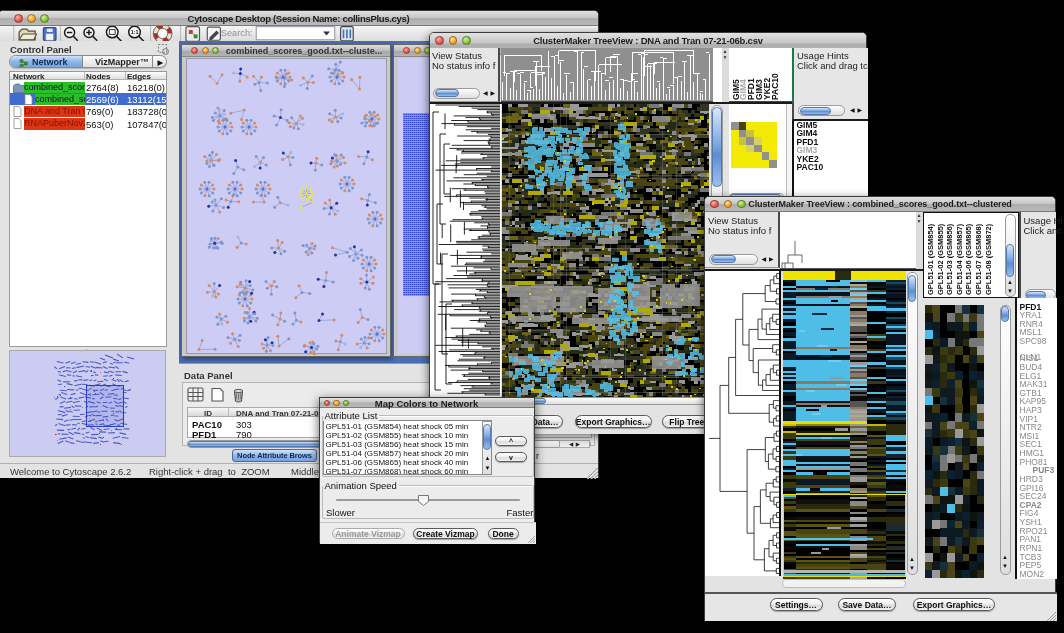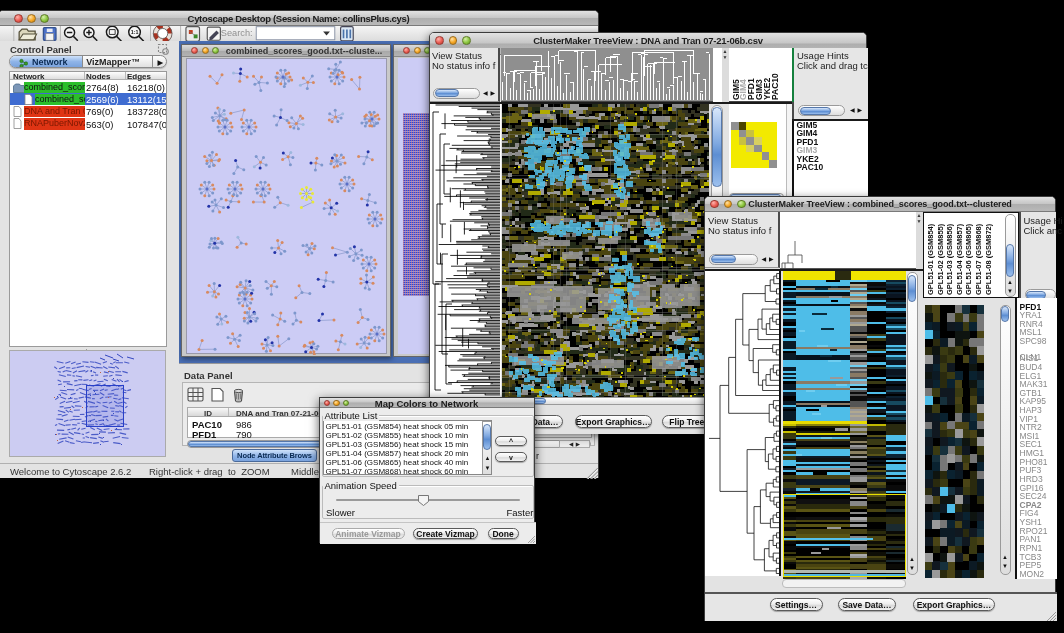--- a/index.html
+++ b/index.html
@@ -75,21 +75,21 @@
       <div class="a" style="left:10px;top:13.5px;width:158px;height:13px;border:1px solid #8a8a8a;border-radius:6.5px;background:linear-gradient(#fdfdfd,#e0e0e0);overflow:hidden;box-shadow:0 1px 1px rgba(0,0,0,.2)">
         <div class="a" style="left:0;top:0;width:73px;height:100%;background:linear-gradient(#cfe2fa,#90b5e8 50%,#7aa3dd);border-right:1px solid #8a8a8a;text-align:center;font-size:9px;font-weight:bold;color:#0a2a52;line-height:12px">&nbsp;&nbsp;&nbsp;Network</div>
         <svg class="a" style="left:8px;top:2px" width="10" height="10">
           <path d="M3.5 3L8 5.5L3.5 8" stroke="#2a7a1a" fill="none" stroke-width="0.9"></path>
           <g fill="#3a9a28" stroke="#1a5a10" stroke-width="0.5">
             <circle cx="3.5" cy="3" r="1.7"></circle>
             <circle cx="3.5" cy="8" r="1.7"></circle>
             <circle cx="8" cy="5.5" r="1.7"></circle>
           </g>
         </svg>
-        <div class="a" style="left:61px;top:0;width:69px;height:100%;text-align:right;font-size:9px;font-weight:bold;color:#222;line-height:12px">VizMapper™</div>
+        <div class="a" style="left:85px;top:0;width:69px;height:100%;text-align:left;font-size:9px;font-weight:bold;color:#222;line-height:12px">VizMapper™</div>
         <div class="a" style="left:142px;top:0;width:16px;height:100%;border-left:1px solid #8a8a8a;text-align:center;font-size:7.5px;color:#111;line-height:13px">▶</div>
       </div>
       <div class="a" style="left:10px;top:29.5px;width:158px;height:276px;background:#fff;border:1px solid #9a9a9a">
         <div class="a" style="left:0;top:0;width:100%;height:8.5px;background:linear-gradient(#fefefe,#dedede);border-bottom:1px solid #b0b0b0;font-size:8px;font-weight:bold;color:#222">
           <span class="a" style="left:3px;top:0.5px">Network</span>
           <span class="a" style="left:76px;top:0.5px">Nodes</span>
           <span class="a" style="left:117px;top:0.5px">Edges</span>
           <span class="a" style="left:73.5px;top:0;width:1px;height:100%;background:#b8b8b8"></span>
           <span class="a" style="left:114.5px;top:0;width:1px;height:100%;background:#b8b8b8"></span>
         </div>
@@ -703,21 +703,21 @@
 <ellipse cx="51.5" cy="5" rx="4.2" ry="1.6" fill="#ddd" stroke="#444" stroke-width="0.9"></ellipse>
 <path d="M49.3 7.5v5.5M51.5 7.5v6M53.7 7.5v5.5" stroke="#666" stroke-width="0.8"></path>
 </svg>
         <div class="a" style="left:4px;top:24px;width:405px;height:31px;background:#fff;border:1px solid #aaa">
           <div class="a" style="left:0;top:0;width:100%;height:9px;background:linear-gradient(#f8f8f8,#d8d8d8);border-bottom:1px solid #aaa;font-size:8px;font-weight:bold;color:#333">
             <span class="a" style="left:16px;top:0.5px">ID</span>
             <span class="a" style="left:48px;top:0.5px">DNA and Tran 07-21-06…</span>
             <span class="a" style="left:39.5px;top:0;width:1px;height:100%;background:#bbb"></span>
           </div>
           <div class="t" style="left:4px;top:10.5px;font-size:9.5px;font-weight:bold;color:#111">PAC10</div>
-          <div class="t" style="left:48px;top:10.5px;font-size:9.5px;color:#111">986</div>
+          <div class="t" style="left:48px;top:10.5px;font-size:9.5px;color:#111">303</div>
           <div class="t" style="left:4px;top:20.5px;font-size:9.5px;font-weight:bold;color:#111">PFD1</div>
           <div class="t" style="left:48px;top:20.5px;font-size:9.5px;color:#111">790</div>
         </div>
         <div class="sbt" style="left:4px;top:56.5px;width:404px;height:8px;border-radius:4px"></div>
         <div class="sbp" style="left:5px;top:57.5px;width:262px;height:6px"></div>
         <div class="a" style="left:376px;top:56.5px;width:31px;height:8px;background:#ececec;border:1px solid #aaa;font-size:5.5px;color:#222;text-align:center;line-height:7px">◀ ▶</div>
       </div>
       <div class="a" style="left:53px;top:85px;width:85px;height:13px;background:linear-gradient(#cfe2fa,#8fb4e8 55%,#7aa3dd);border:1px solid #4a6a9a;border-radius:3px;text-align:center;font-size:7.5px;font-weight:bold;color:#0a2a52;line-height:12px;letter-spacing:-0.1px;white-space:nowrap;overflow:hidden">Node Attribute Brows</div>
       <div class="t" style="left:357px;top:86.5px;font-size:9px;color:#222">r</div>
     </div>
@@ -1736,21 +1736,21 @@
       <div class="t" style="left:3px;top:81.1px;font-size:8.5px;font-weight:normal;color:#888">MAK31</div>
       <div class="t" style="left:3px;top:89.7px;font-size:8.5px;font-weight:normal;color:#888">GTB1</div>
       <div class="t" style="left:3px;top:98.3px;font-size:8.5px;font-weight:normal;color:#888">KAP95</div>
       <div class="t" style="left:3px;top:106.9px;font-size:8.5px;font-weight:normal;color:#888">HAP3</div>
       <div class="t" style="left:3px;top:115.6px;font-size:8.5px;font-weight:normal;color:#888">VIP1</div>
       <div class="t" style="left:3px;top:124.2px;font-size:8.5px;font-weight:normal;color:#888">NTR2</div>
       <div class="t" style="left:3px;top:132.8px;font-size:8.5px;font-weight:normal;color:#888">MSI1</div>
       <div class="t" style="left:3px;top:141.4px;font-size:8.5px;font-weight:normal;color:#888">SEC1</div>
       <div class="t" style="left:3px;top:150.0px;font-size:8.5px;font-weight:normal;color:#888">HMG1</div>
       <div class="t" style="left:3px;top:158.7px;font-size:8.5px;font-weight:normal;color:#888">PHO81</div>
-      <div class="t" style="left:3px;top:167.3px;font-size:8.5px;font-weight:normal;color:#888">PUF3</div>
+      <div class="t" style="left:16px;top:167.3px;font-size:8.5px;font-weight:bold;color:#888">PUF3</div>
       <div class="t" style="left:3px;top:175.9px;font-size:8.5px;font-weight:normal;color:#888">HRD3</div>
       <div class="t" style="left:3px;top:184.5px;font-size:8.5px;font-weight:normal;color:#888">GPI16</div>
       <div class="t" style="left:3px;top:193.1px;font-size:8.5px;font-weight:normal;color:#888">SEC24</div>
       <div class="t" style="left:3px;top:201.8px;font-size:8.5px;font-weight:bold;color:#888">CPA2</div>
       <div class="t" style="left:3px;top:210.4px;font-size:8.5px;font-weight:normal;color:#888">FIG4</div>
       <div class="t" style="left:3px;top:219.0px;font-size:8.5px;font-weight:normal;color:#888">YSH1</div>
       <div class="t" style="left:3px;top:227.6px;font-size:8.5px;font-weight:normal;color:#888">RPO21</div>
       <div class="t" style="left:3px;top:236.2px;font-size:8.5px;font-weight:normal;color:#888">PAN1</div>
       <div class="t" style="left:3px;top:244.9px;font-size:8.5px;font-weight:normal;color:#888">RPN1</div>
       <div class="t" style="left:3px;top:253.5px;font-size:8.5px;font-weight:normal;color:#888">TCB3</div>

